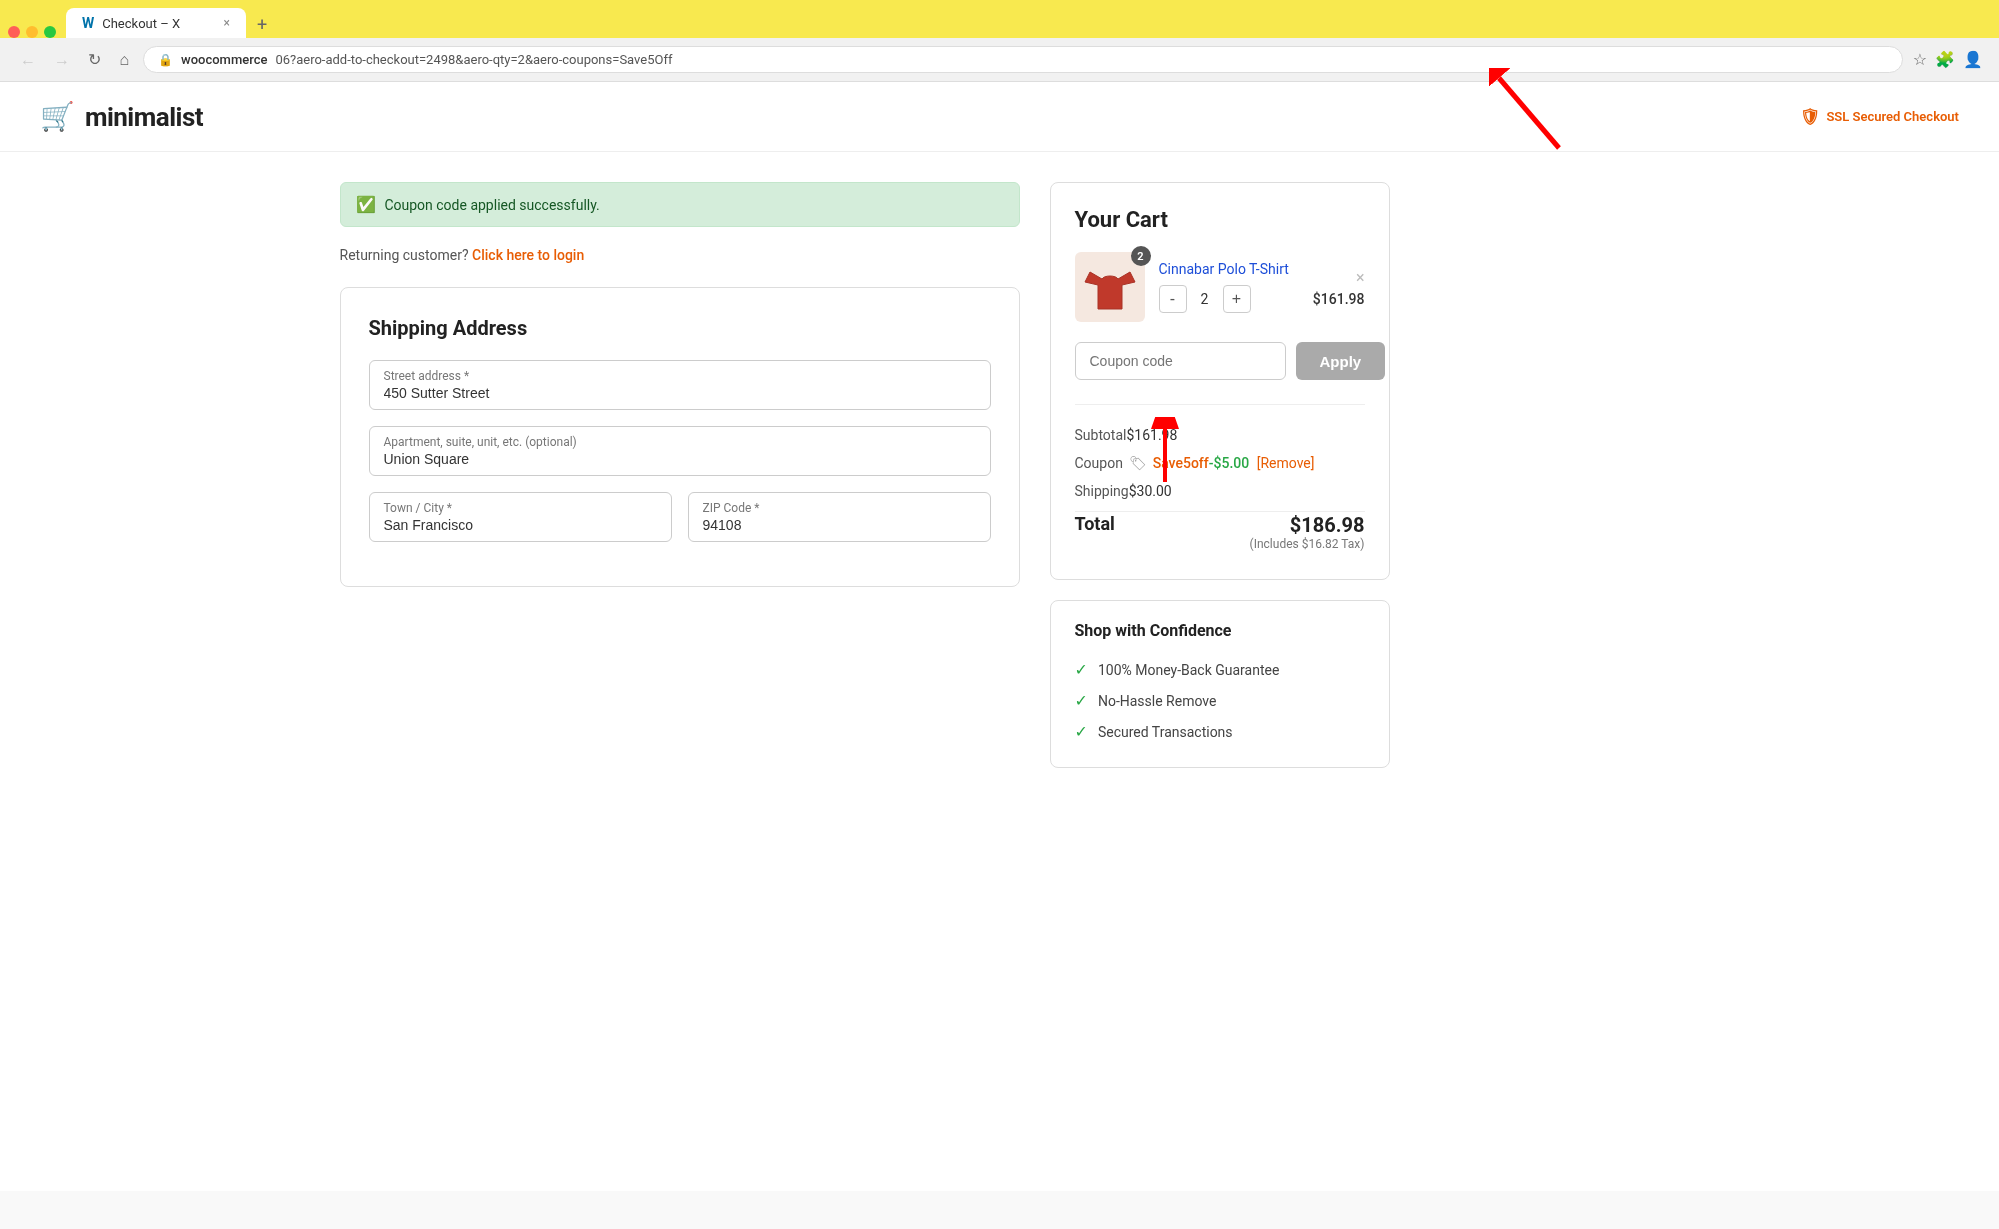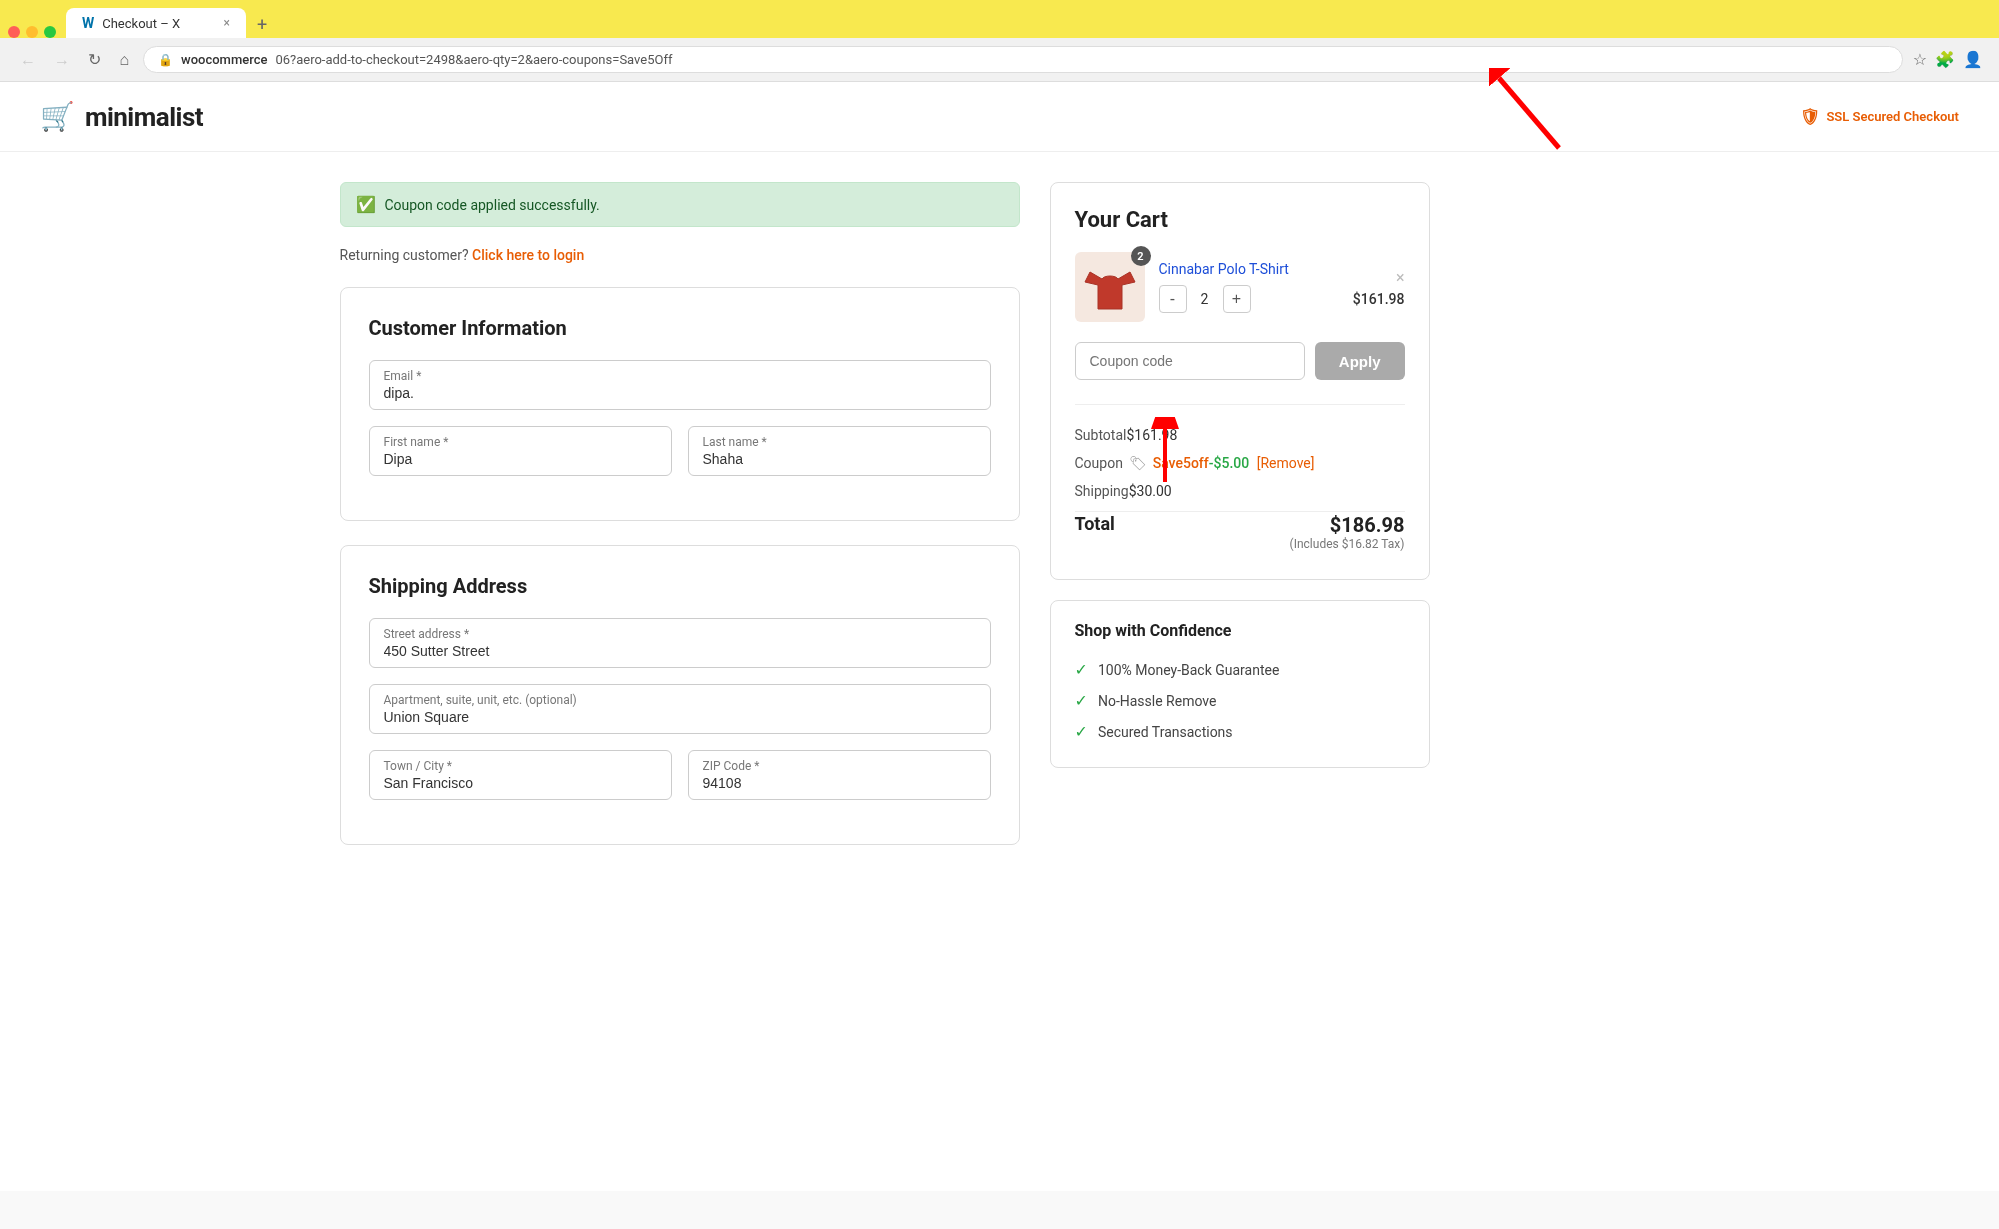--- a/index.html
+++ b/index.html
@@ -126,21 +126,21 @@
     .ssl-icon { font-size: 16px; }
 
     .main-content {
       display: flex;
       gap: 30px;
       padding: 30px 40px;
       max-width: 1400px;
       margin: 0 auto;
     }
     .left-col { flex: 1; max-width: 680px; }
-    .right-col { width: 380px; flex-shrink: 0; }
+    .right-col { width: 340px; flex-shrink: 0; }
 
     
     .success-banner {
       background: #d4edda;
       border: 1px solid #c3e6cb;
       border-radius: 6px;
       padding: 12px 16px;
       display: flex;
       align-items: center;
       gap: 8px;
@@ -473,45 +473,20 @@
       <div class="success-banner">
         <span class="success-icon">✅</span>
         <span>Coupon code applied successfully.</span>
       </div>
 
       <div class="returning-customer">
         <span>Returning customer?</span>
         <a href="#">Click here to login</a>
       </div>
 
-      <div class="form-section">
-        <h2>Customer Information</h2>
-
-        <div class="form-group">
-          <div class="field-with-label">
-            <span class="field-label">Email *</span>
-            <input type="email" class="" value="dipa." style="">
-          </div>
-        </div>
-
-        <div class="form-row">
-          <div class="form-group">
-            <div class="field-with-label">
-              <span class="field-label">First name *</span>
-              <input type="text" value="Dipa" style="">
-            </div>
-          </div>
-          <div class="form-group">
-            <div class="field-with-label">
-              <span class="field-label">Last name *</span>
-              <input type="text" value="Shaha" style="">
-            </div>
-          </div>
-        </div>
-      </div>
 
       <div class="form-section">
         <h2>Shipping Address</h2>
 
         <div class="form-group">
           <div class="field-with-label">
             <span class="field-label">Street address *</span>
             <input type="text" value="450 Sutter Street" style="">
           </div>
         </div>

